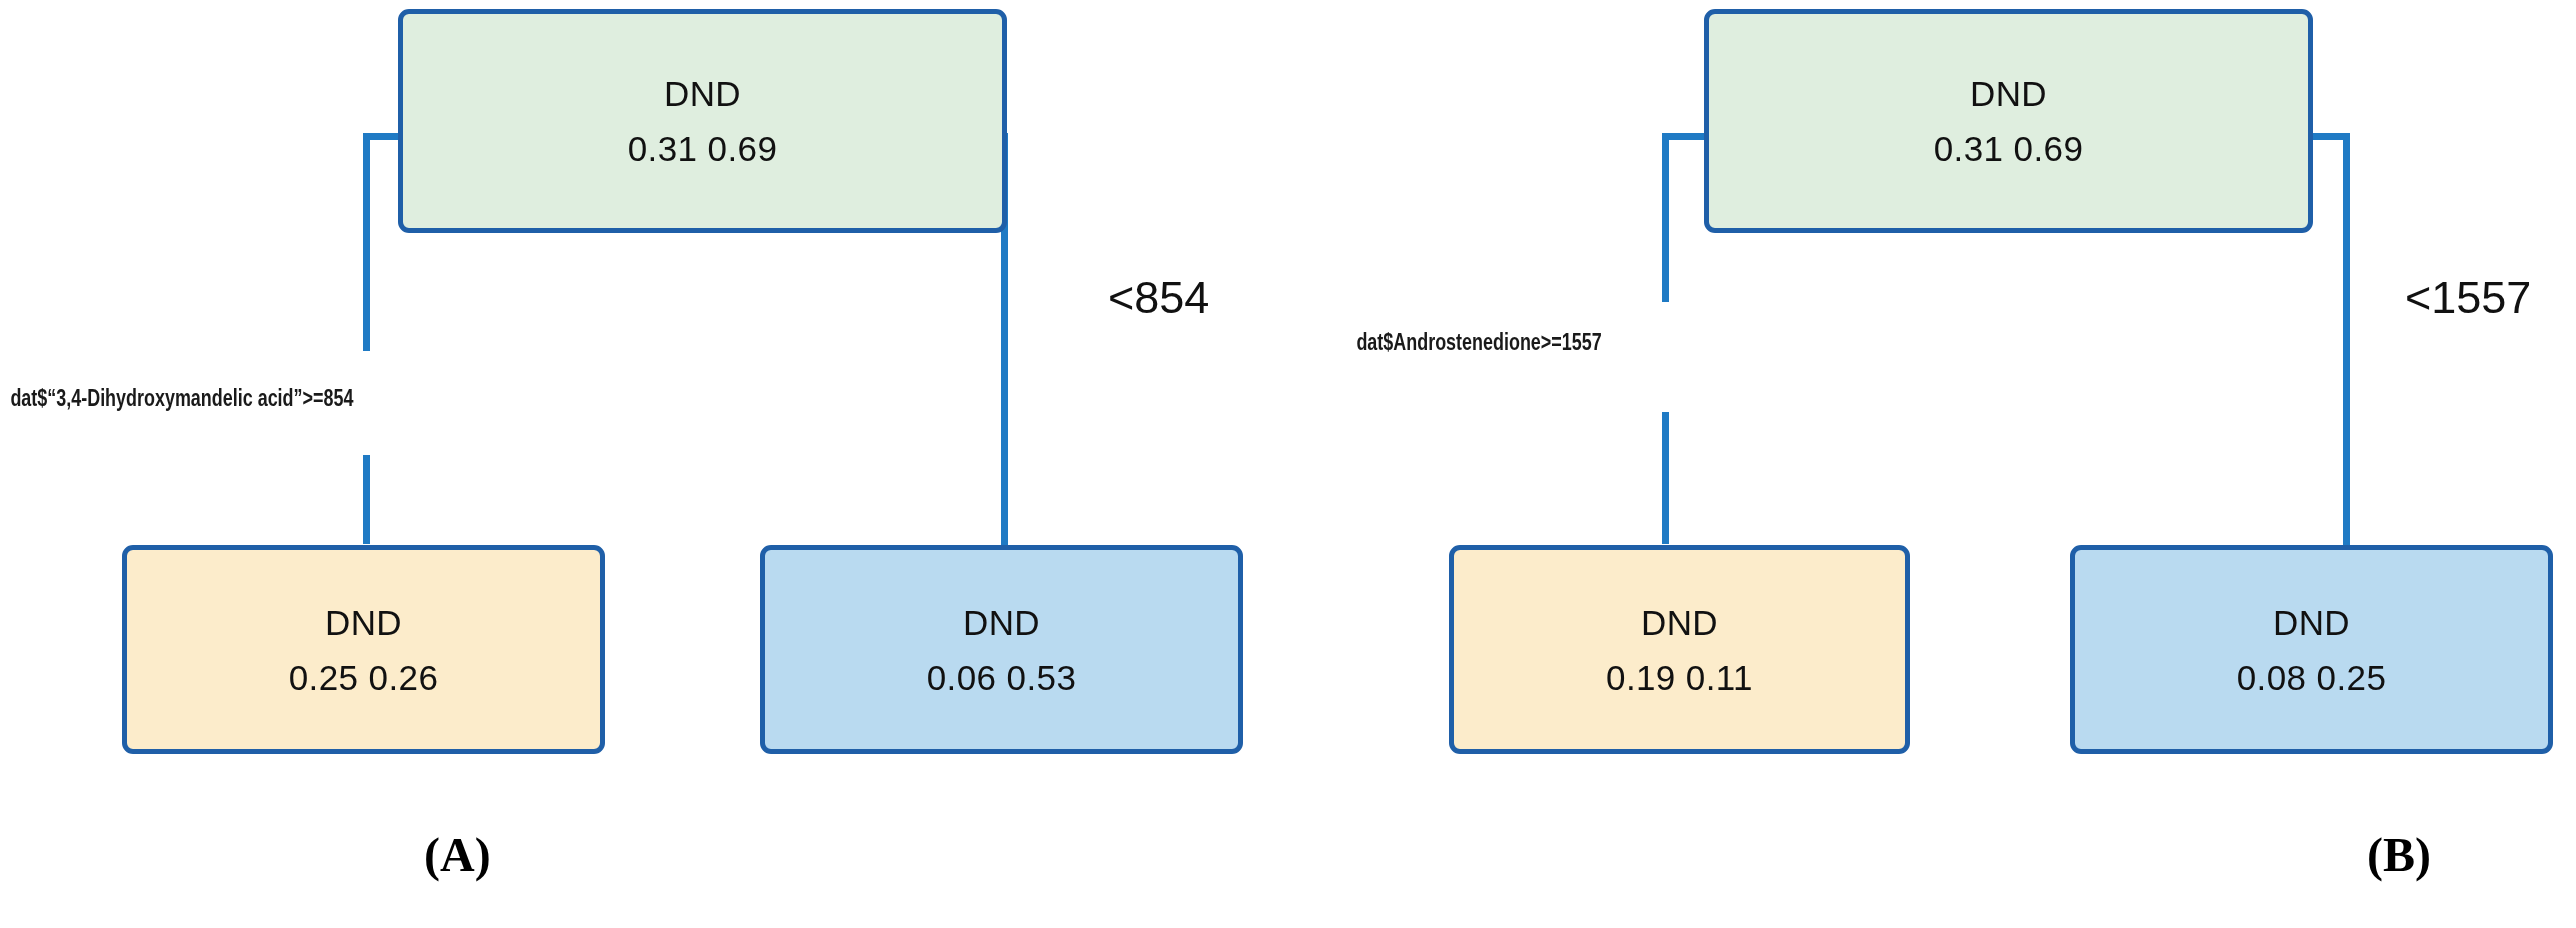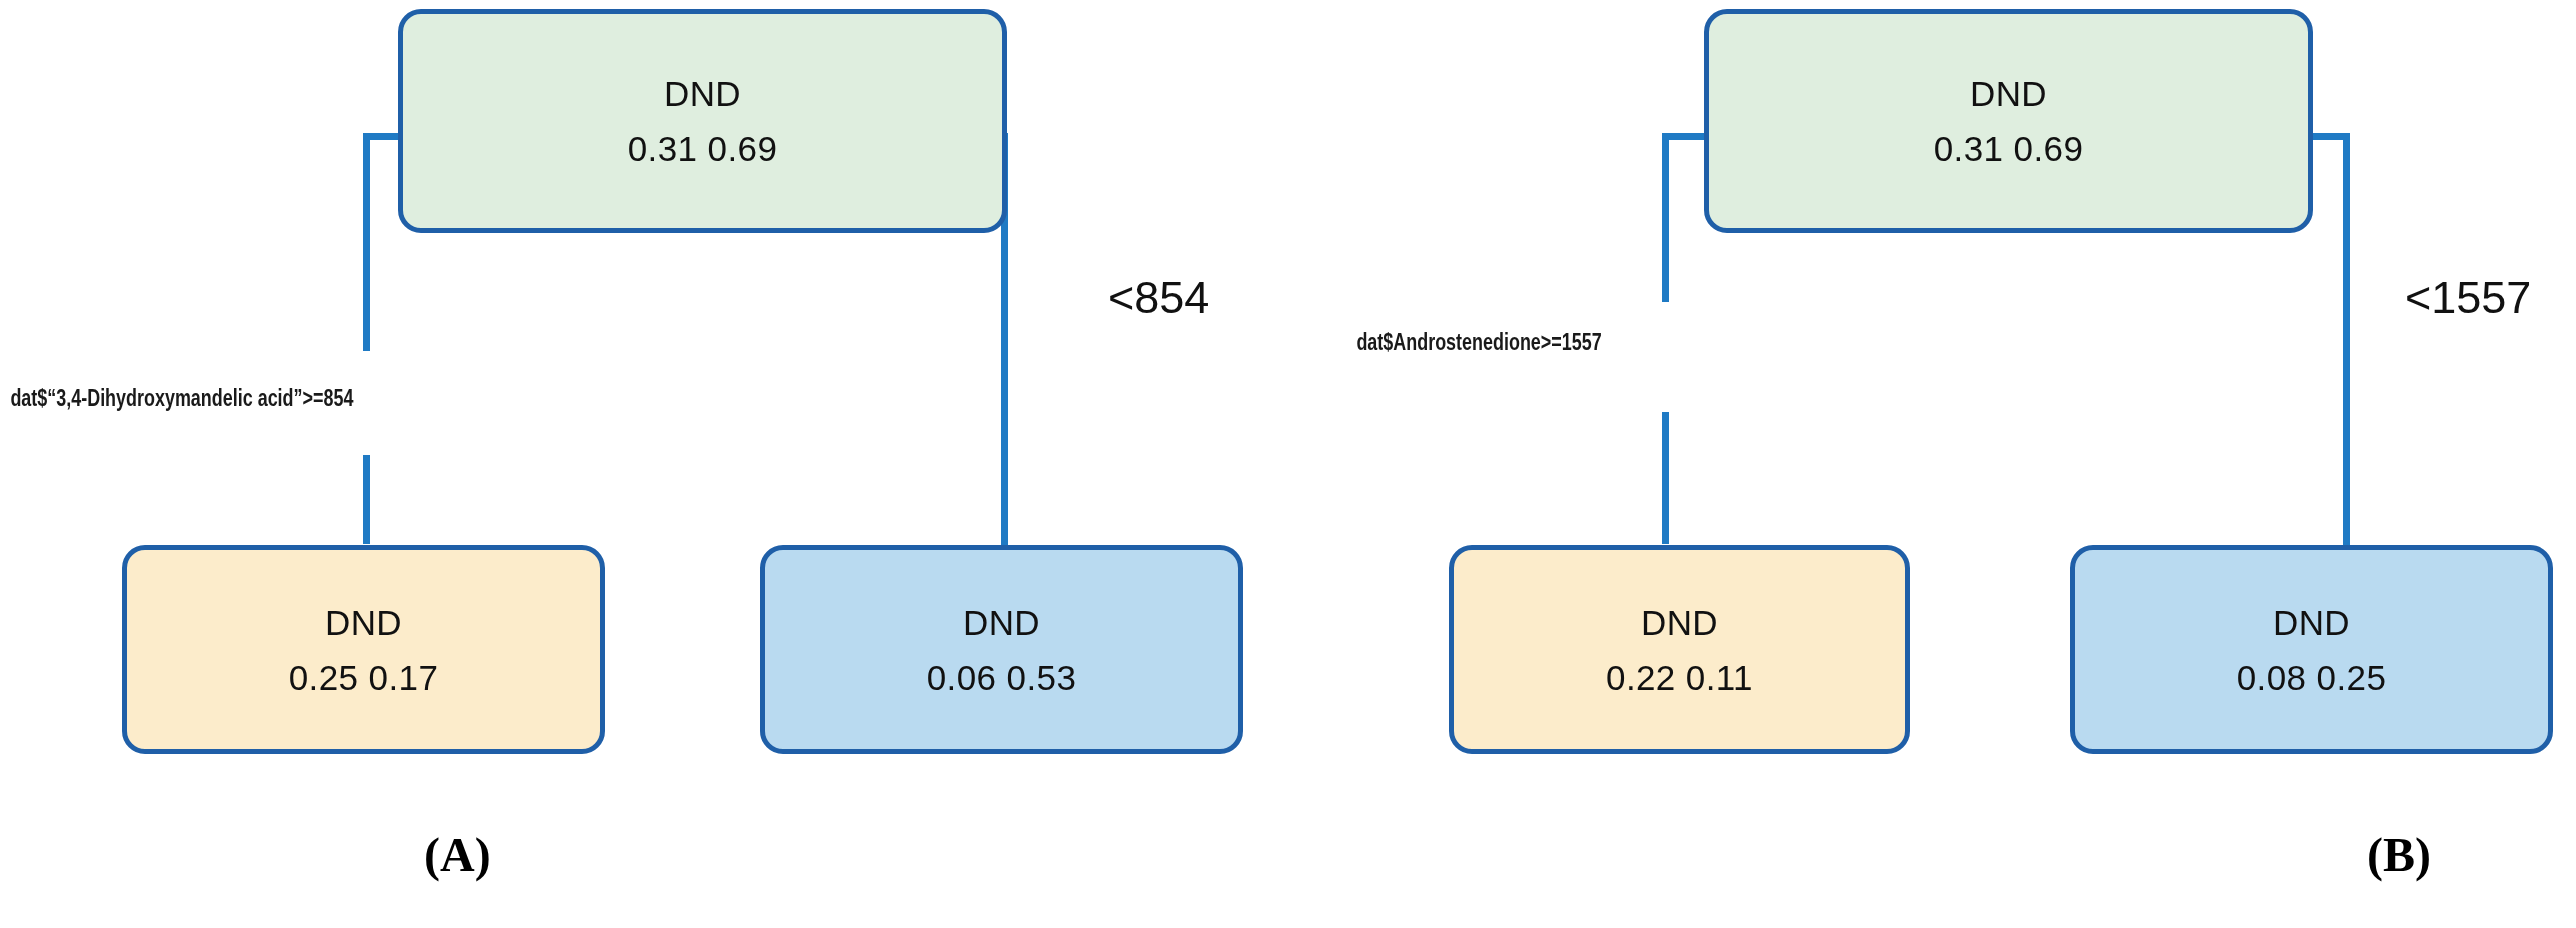--- a/index.html
+++ b/index.html
@@ -16,21 +16,21 @@
     height: 928px;
     background: #ffffff;
     overflow: hidden;
   }
 
   
   .node {
     position: absolute;
     box-sizing: border-box;
     border: 5.4px solid #1f5fa8;
-    border-radius: 23px;
+    border-radius: 11px;
     display: flex;
     flex-direction: column;
     align-items: center;
     justify-content: center;
     z-index: 3;
   }
   .node .node-line {
     font-family: "Liberation Sans", sans-serif;
     font-size: 35px;
     color: #111111;
@@ -104,21 +104,21 @@
     <div class="node root" style="left:398px; top:9.3px; width:609px; height:224px;">
       <div class="node-line first">DND</div>
       <div class="node-line">0.31 0.69</div>
     </div>
 
     <div class="edge-label-small" style="left:7.8px; top:383px;">dat$“3,4-Dihydroxymandelic acid”&gt;=854</div>
     <div class="edge-label-big" style="left:1068px; top:272px;margin-left:40px;">&lt;854</div>
 
     <div class="node left" style="left:122px; top:545px; width:483px; height:209px;">
       <div class="node-line first">DND</div>
-      <div class="node-line">0.25 0.17</div>
+      <div class="node-line">0.25 0.26</div>
     </div>
 
     <div class="node right" style="left:760px; top:545px; width:483px; height:209px;">
       <div class="node-line first">DND</div>
       <div class="node-line">0.06 0.53</div>
     </div>
 
     <div class="panel-caption" style="left:424px; top:827px;">(A)</div>
   </div>
 
@@ -134,21 +134,21 @@
     <div class="node root" style="left:1704px; top:9.3px; width:609px; height:224px;">
       <div class="node-line first">DND</div>
       <div class="node-line">0.31 0.69</div>
     </div>
 
     <div class="edge-label-small" style="left:1354px; top:327px;">dat$Androstenedione&gt;=1557</div>
     <div class="edge-label-big" style="left:2405px; top:272px;">&lt;1557</div>
 
     <div class="node left" style="left:1449px; top:545px; width:461px; height:209px;">
       <div class="node-line first">DND</div>
-      <div class="node-line">0.22 0.11</div>
+      <div class="node-line">0.19 0.11</div>
     </div>
 
     <div class="node right" style="left:2070px; top:545px; width:483px; height:209px;">
       <div class="node-line first">DND</div>
       <div class="node-line">0.08 0.25</div>
     </div>
 
     <div class="panel-caption" style="left:2367px; top:827px;">(B)</div>
   </div>
 

